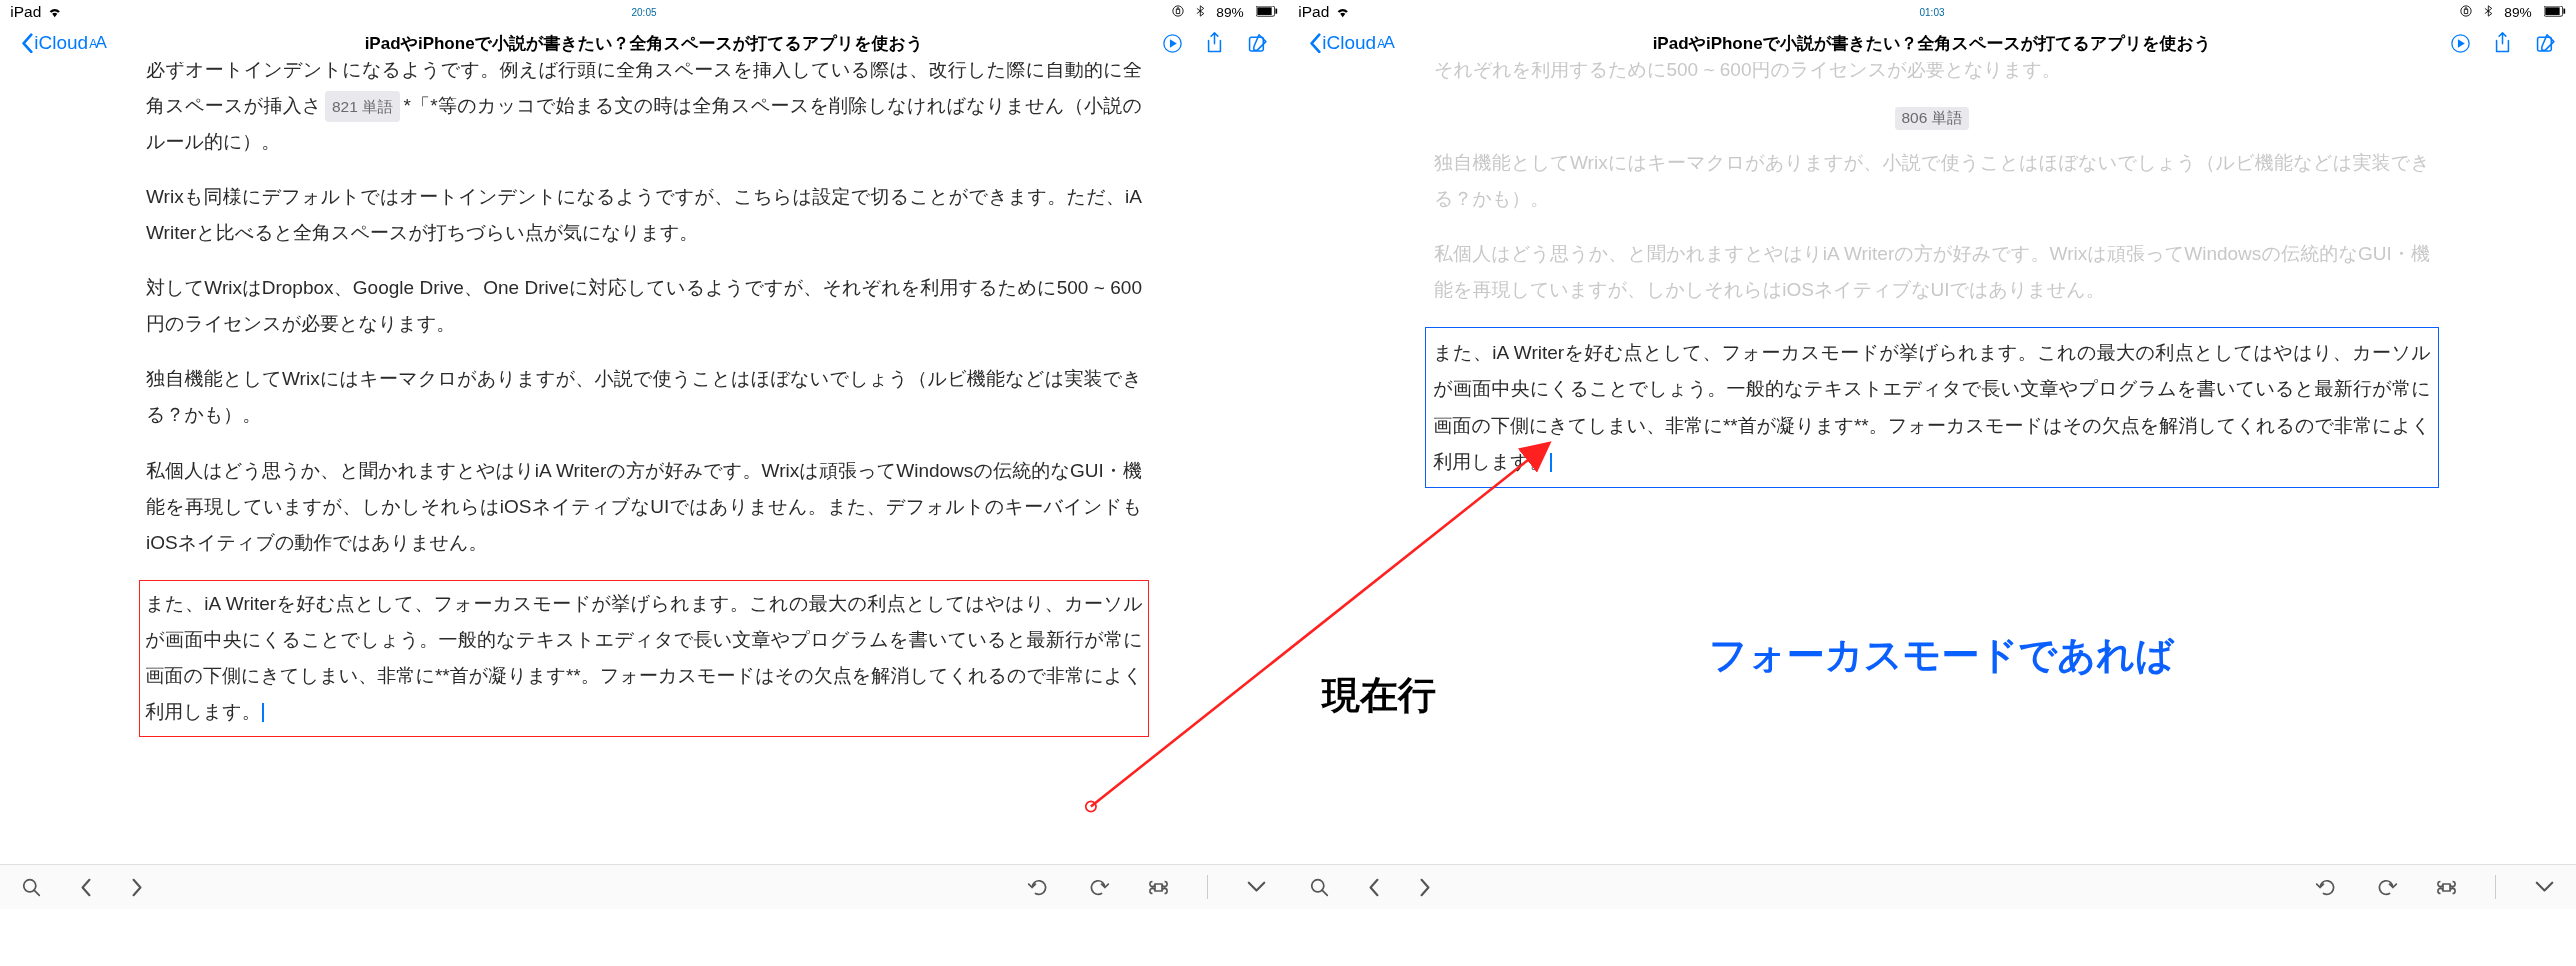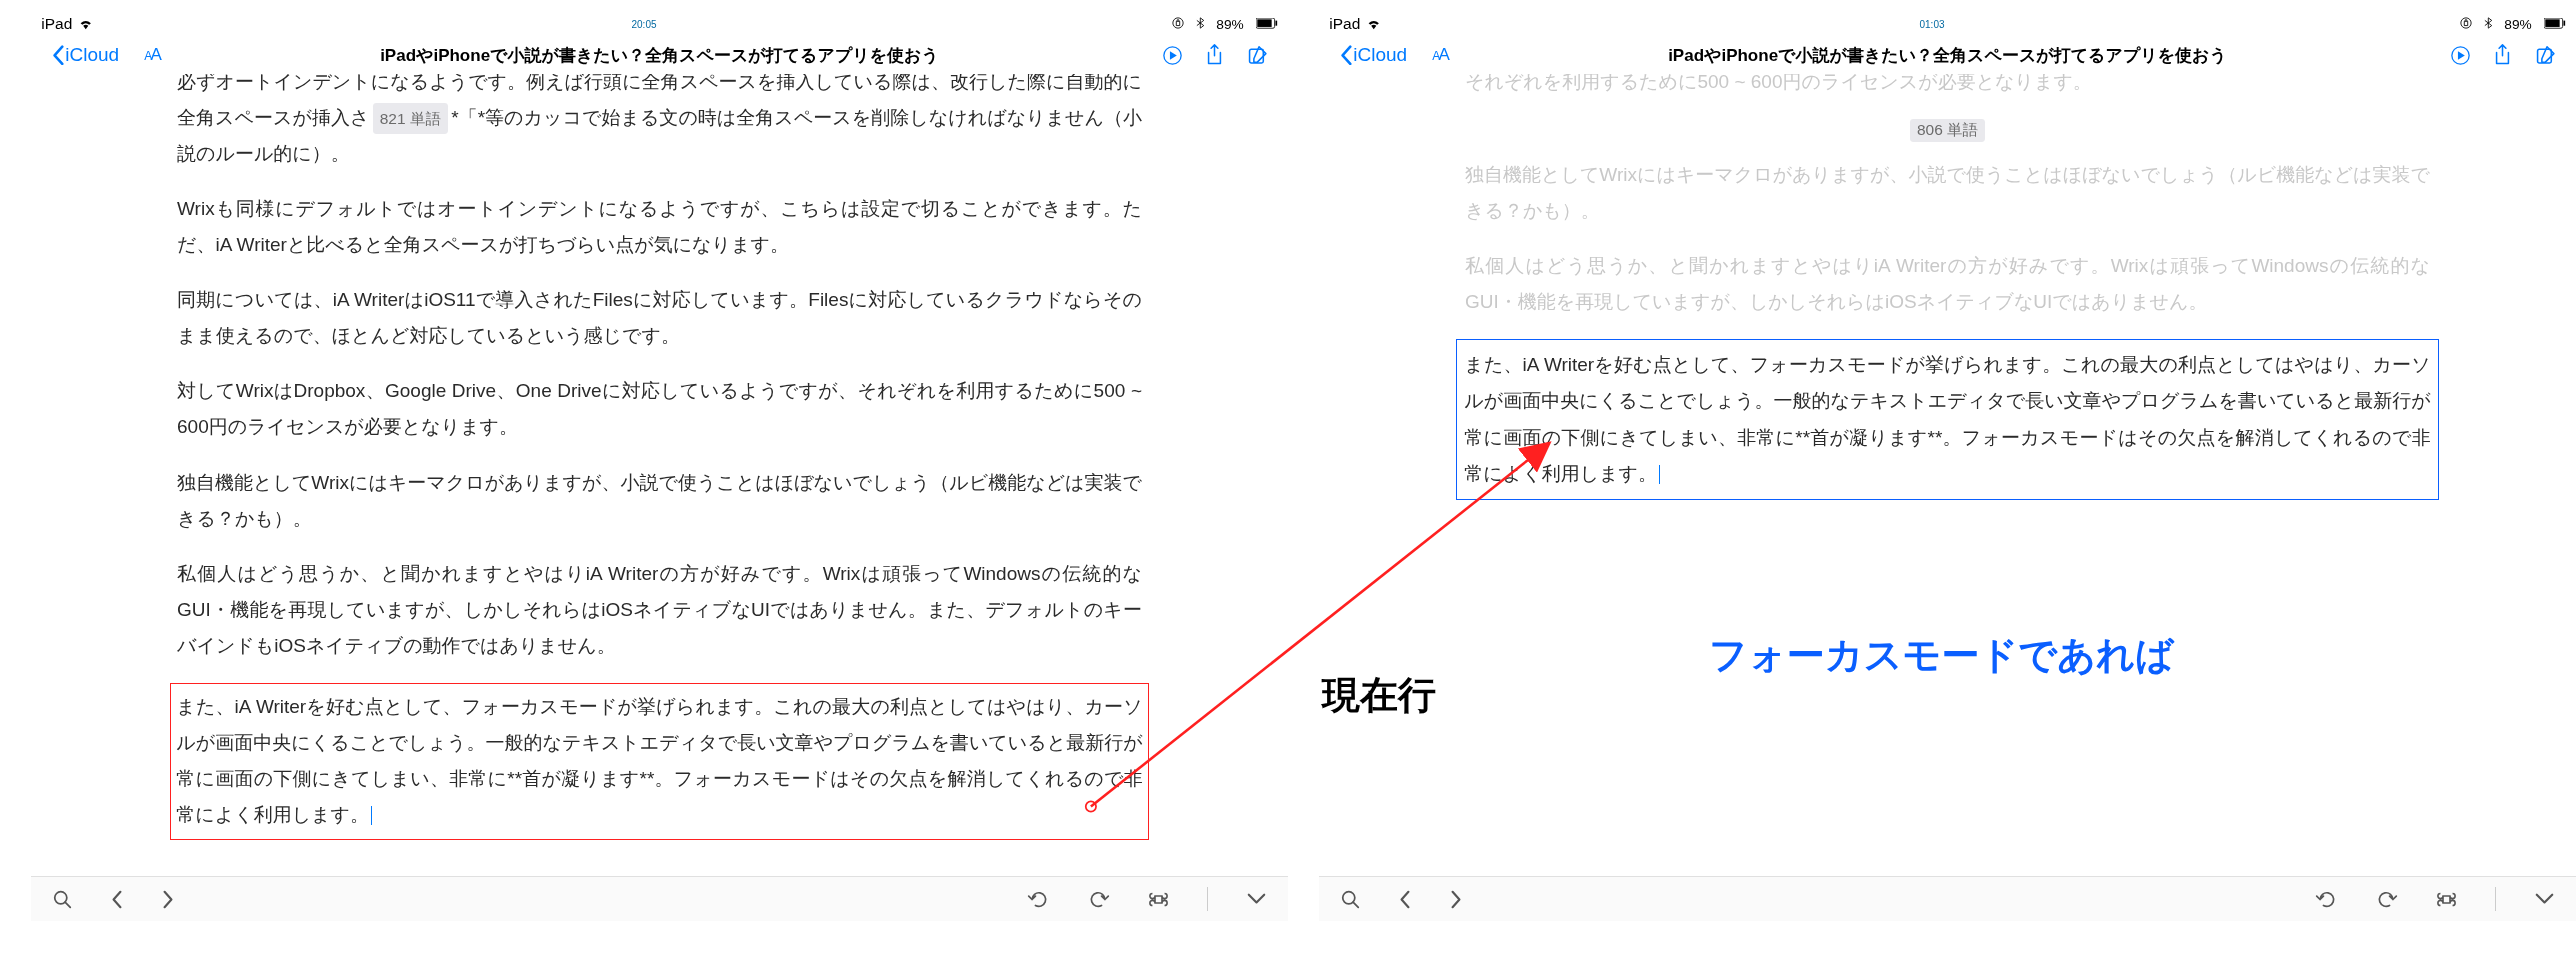--- a/index.html
+++ b/index.html
@@ -1,26 +1,26 @@
 <!DOCTYPE html>
 <html style="font-size:13.7px"><head>
 <meta charset="utf-8">
 <style>
 * { margin:0; padding:0; box-sizing:border-box; }
 body { font-family:-apple-system,"Hiragino Sans",sans-serif; background:#fff; width:2576px; height:966px; position:relative; overflow:hidden; }
-.screen { position:absolute; top:12px; width:1288px; height:909px; background:#fff; display:flex; flex-direction:column;padding-left:31px; }
+.screen { position:absolute; top:0; width:1288px; height:909px; background:#fff; display:flex; flex-direction:column; }
 .screen.left { left:0; }
 .screen.right { left:1288px; }
 .statusbar { height:24px; display:flex; align-items:center; justify-content:space-between; padding:0 10.3px; font-size:15.5px; color:#000; }
 .sb-left { display:flex; align-items:center; gap:5.2px; }
 .sb-right { display:flex; align-items:center; gap:12px; font-size:13.7px; }
 .sb-center { position:absolute; left:50%; transform:translateX(-50%); font-size:10px; color:#0369a1; }
 .wifi-icon svg, .bt-icon svg, .batt-icon svg { display:block; }
 .navbar { height:38px; display:flex; align-items:center; padding:0 20.6px; position:relative; }
-.nv-left { display:flex; align-items:center; gap:25px; }
+.nv-left { display:flex; align-items:center; gap:1px; }
 .nv-right { display:flex; align-items:center; gap:24px; position:absolute; right:20.6px; }
 .back-btn { display:flex; align-items:center; color:#007aff; font-size:19px; gap:1.7px; }
 .back-btn svg { width:12px; height:20.6px; }
 .font-btn { color:#007aff; font-size:17px; letter-spacing:-1.7px; }
 .font-btn .small-A { font-size:12px; }
 .nv-title { position:absolute; left:50%; transform:translateX(-50%); font-size:17px; font-weight:600; color:#000; white-space:nowrap; }
 .ico { color:#007aff; display:flex; align-items:center; justify-content:center; }
 .ico svg { display:block; }
 .content { flex:1; overflow:hidden; padding:0 146px; position:relative; }
 .para { font-size:19px; line-height:1.9; color:#2a2a2a; margin-bottom:19px; text-align:justify; }
@@ -103,21 +103,20 @@
         </span>
     </div>
   </div>
 
   <div class="content">
     <div class="cutline"></div>
     <p class="para" style="margin-top:-10.3px;">
       <span>必ずオートインデントになるようです。例えば行頭に全角スペースを挿入している際は、改行した際に自動的に全角スペースが挿入さ</span><span class="word-count">821 単語</span><span>*「*等のカッコで始まる文の時は全角スペースを削除しなければなりません（小説のルール的に）。</span>
     </p>
     <p class="para">Wrixも同様にデフォルトではオートインデントになるようですが、こちらは設定で切ることができます。ただ、iA Writerと比べると全角スペースが打ちづらい点が気になります。</p>
-    <p class="para">同期については、iA WriterはiOS11で導入されたFilesに対応しています。Filesに対応しているクラウドならそのまま使えるので、ほとんど対応しているという感じです。</p>
     <p class="para">対してWrixはDropbox、Google Drive、One Driveに対応しているようですが、それぞれを利用するために500 ~ 600円のライセンスが必要となります。</p>
     <p class="para">独自機能としてWrixにはキーマクロがありますが、小説で使うことはほぼないでしょう（ルビ機能などは実装できる？かも）。</p>
     <p class="para">私個人はどう思うか、と聞かれますとやはりiA Writerの方が好みです。Wrixは頑張ってWindowsの伝統的なGUI・機能を再現していますが、しかしそれらはiOSネイティブなUIではありません。また、デフォルトのキーバインドもiOSネイティブの動作ではありません。</p>
     <div class="highlight-red">
       <p class="para" style="margin-bottom:0;"><span>また、iA Writerを好む点として、フォーカスモードが挙げられます。これの最大の利点としてはやはり、カーソルが画面中央にくることでしょう。一般的なテキストエディタで長い文章やプログラムを書いていると最新行が常に画面の下側にきてしまい、非常に**首が凝ります**。フォーカスモードはその欠点を解消してくれるので非常によく利用します。</span><span class="caret"></span></p>
     </div>
   </div>
 
   <div class="toolbar">
     <div class="tb-group">

